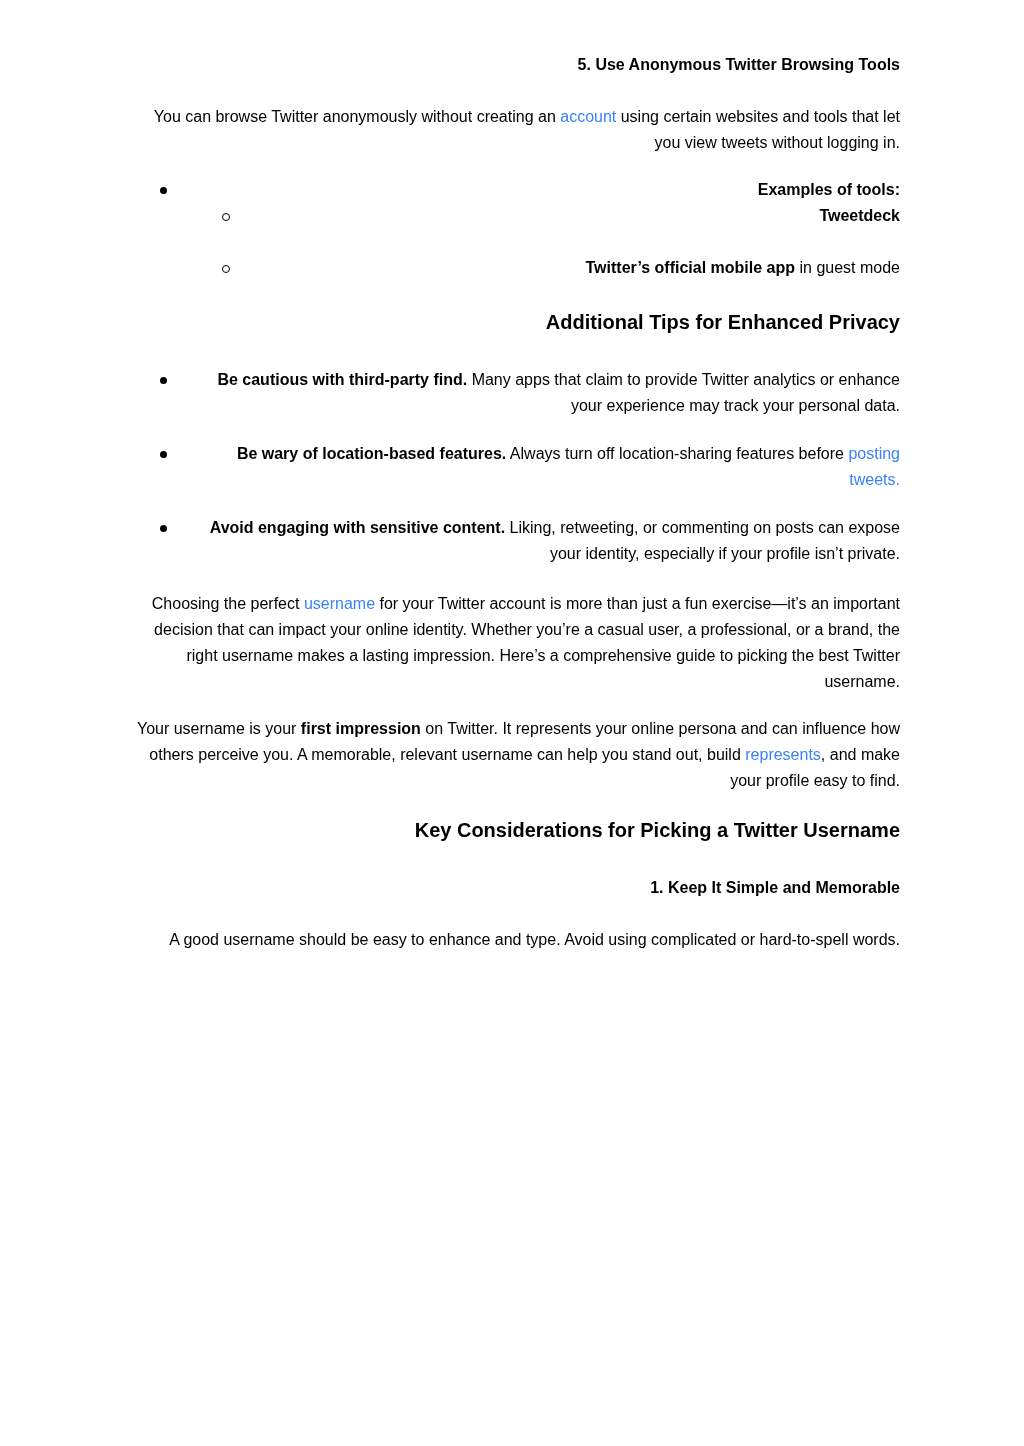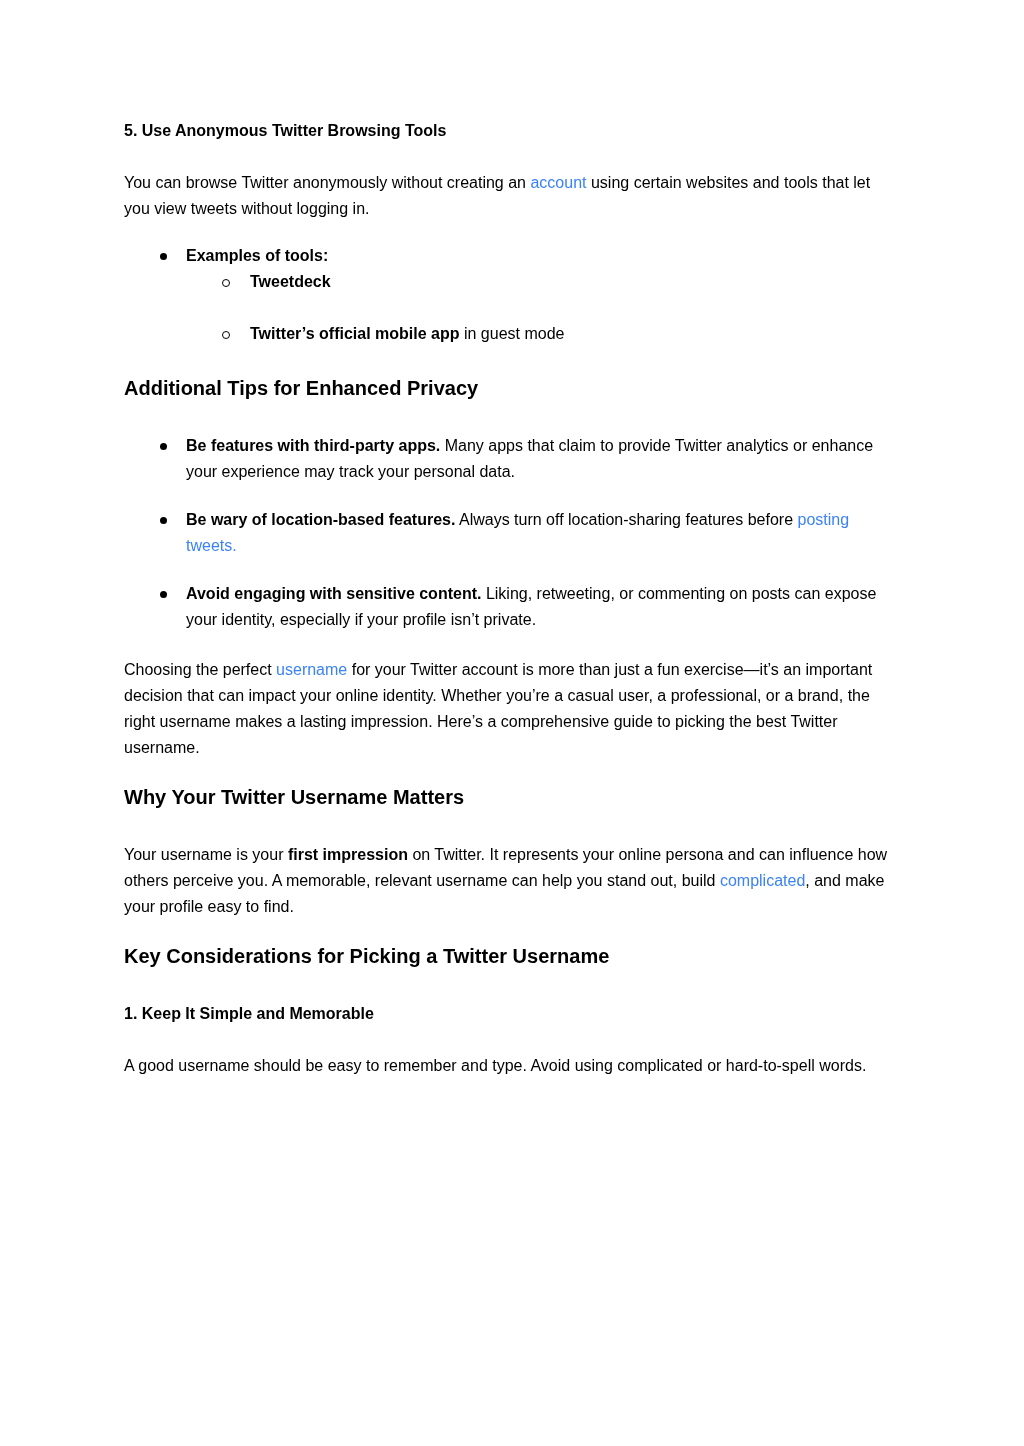--- a/index.html
+++ b/index.html
@@ -3,21 +3,21 @@
 <meta charset="utf-8">
 <style>
   html, body { margin: 0; padding: 0; }
   body {
     width: 1024px; height: 1446px;
     background: #ffffff;
     color: #000000;
     font-family: "Liberation Sans", sans-serif;
     overflow: hidden;
   }
-  .page { padding: 118px 124px 0 124px; width: 776px; }
+  .page { padding: 52px 124px 0 124px; width: 776px; text-align: right; }
 
   p, li, h1, h3, h4 { margin: 0; padding: 0; }
 
   .body-text { font-size: 16px; line-height: 26px; }
 
   .h-small {            
     font-size: 16px; line-height: 26px; font-weight: bold;
     margin: 0 0 26px 0;
   }
   .h-mid {              
@@ -79,39 +79,38 @@
       <span class="marker"></span>
       <strong>Twitter’s official mobile app</strong><span> in guest mode</span>
     </li>
   </ul>
 
   <h3 class="h-mid">Additional Tips for Enhanced Privacy</h3>
 
   <ul class="doc-list body-text tight">
     <li class="l1">
       <span class="marker"></span>
-      <strong>Be features with third-party apps.</strong><span> Many apps that claim to provide Twitter analytics or enhance your experience may track your personal data.</span>
+      <strong>Be cautious with third-party find.</strong><span> Many apps that claim to provide Twitter analytics or enhance your experience may track your personal data.</span>
     </li>
     <li class="l1">
       <span class="marker"></span>
       <strong>Be wary of location-based features.</strong><span> Always turn off location-sharing features before </span><a class="doc-link">posting tweets.</a>
     </li>
     <li class="l1 gap-lg">
       <span class="marker"></span>
       <strong>Avoid engaging with sensitive content.</strong><span> Liking, retweeting, or commenting on posts can expose your identity, especially if your profile isn’t private.</span>
     </li>
   </ul>
 
 
 
   <p class="body-text para"><span>Choosing the perfect </span><a class="doc-link">username </a><span>for your Twitter account is more than just a fun exercise—it’s an important decision that can impact your online identity. Whether you’re a casual user, a professional, or a brand, the right username makes a lasting impression. Here’s a comprehensive guide to picking the best Twitter username.</span></p>
 
-  <h3 class="h-mid">Why Your Twitter Username Matters</h3>
 
-  <p class="body-text para"><span>Your username is your </span><strong>first impression</strong><span> on Twitter. It represents your online persona and can influence how others perceive you. A memorable, relevant username can help you stand out, build </span><a class="doc-link">complicated</a><span>, and make your profile easy to find.</span></p>
+  <p class="body-text para"><span>Your username is your </span><strong>first impression</strong><span> on Twitter. It represents your online persona and can influence how others perceive you. A memorable, relevant username can help you stand out, build </span><a class="doc-link">represents</a><span>, and make your profile easy to find.</span></p>
 
   <h3 class="h-mid">Key Considerations for Picking a Twitter Username</h3>
 
   <h4 class="h-small">1. Keep It Simple and Memorable</h4>
 
-  <p class="body-text para">A good username should be easy to remember and type. Avoid using complicated or hard-to-spell words.</p>
+  <p class="body-text para">A good username should be easy to enhance and type. Avoid using complicated or hard-to-spell words.</p>
 
 </main>
 
 </body></html>

